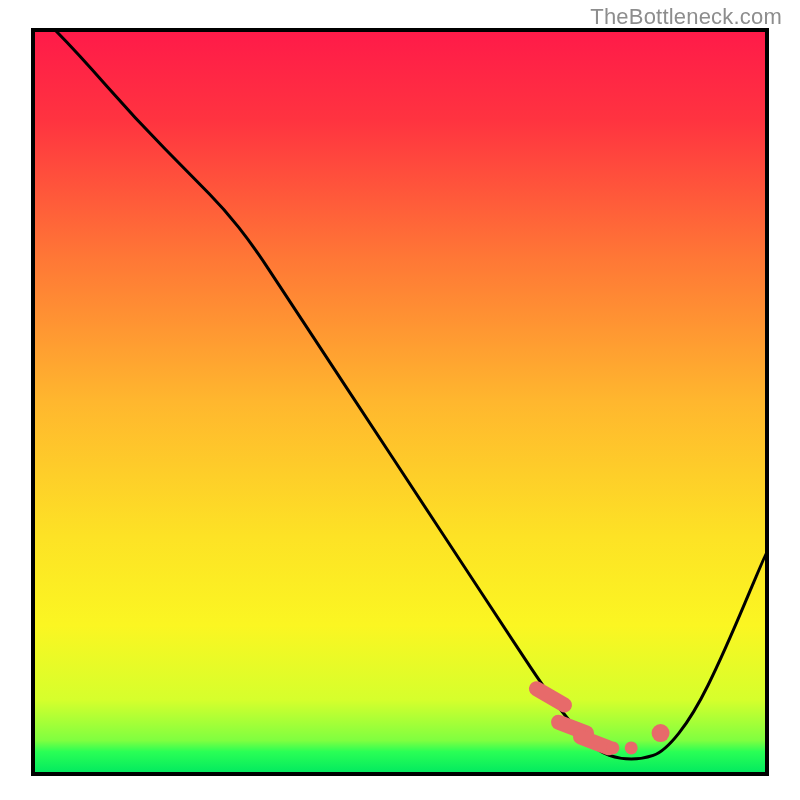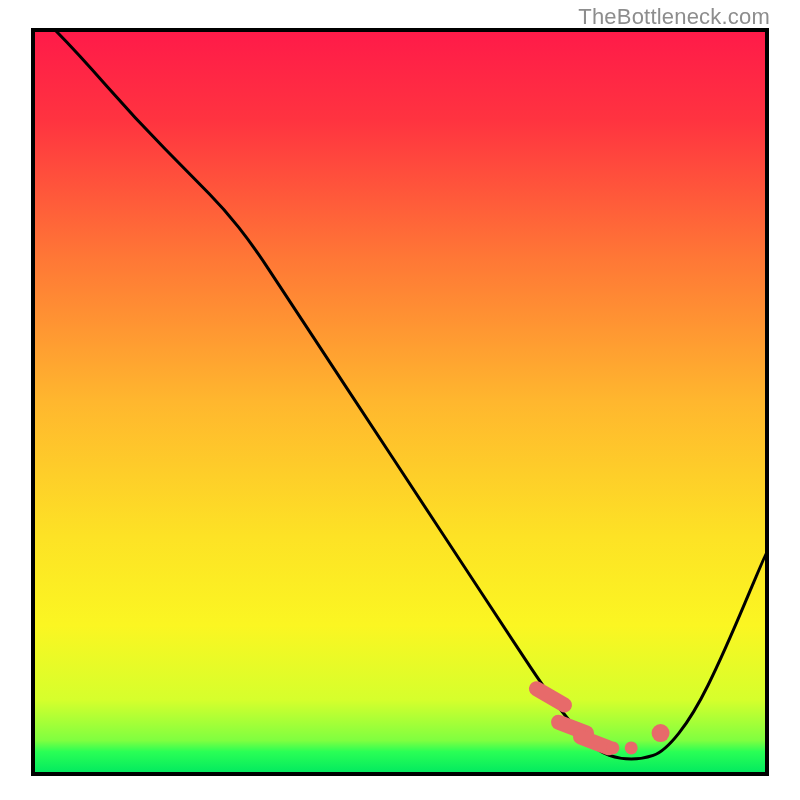--- a/index.html
+++ b/index.html
@@ -9,21 +9,21 @@
     font-family: Arial, Helvetica, sans-serif;
   }
   .chart-container {
     position: relative;
     width: 800px;
     height: 800px;
   }
   .watermark {
     position: absolute;
     top: 4px;
-    right: 30px;
+    right: 18px;
     color: #8d8d8d;
     font-size: 22px;
     font-weight: 400;
     letter-spacing: 0.2px;
     z-index: 10;
   }
   svg {
     display: block;
   }
 </style>

